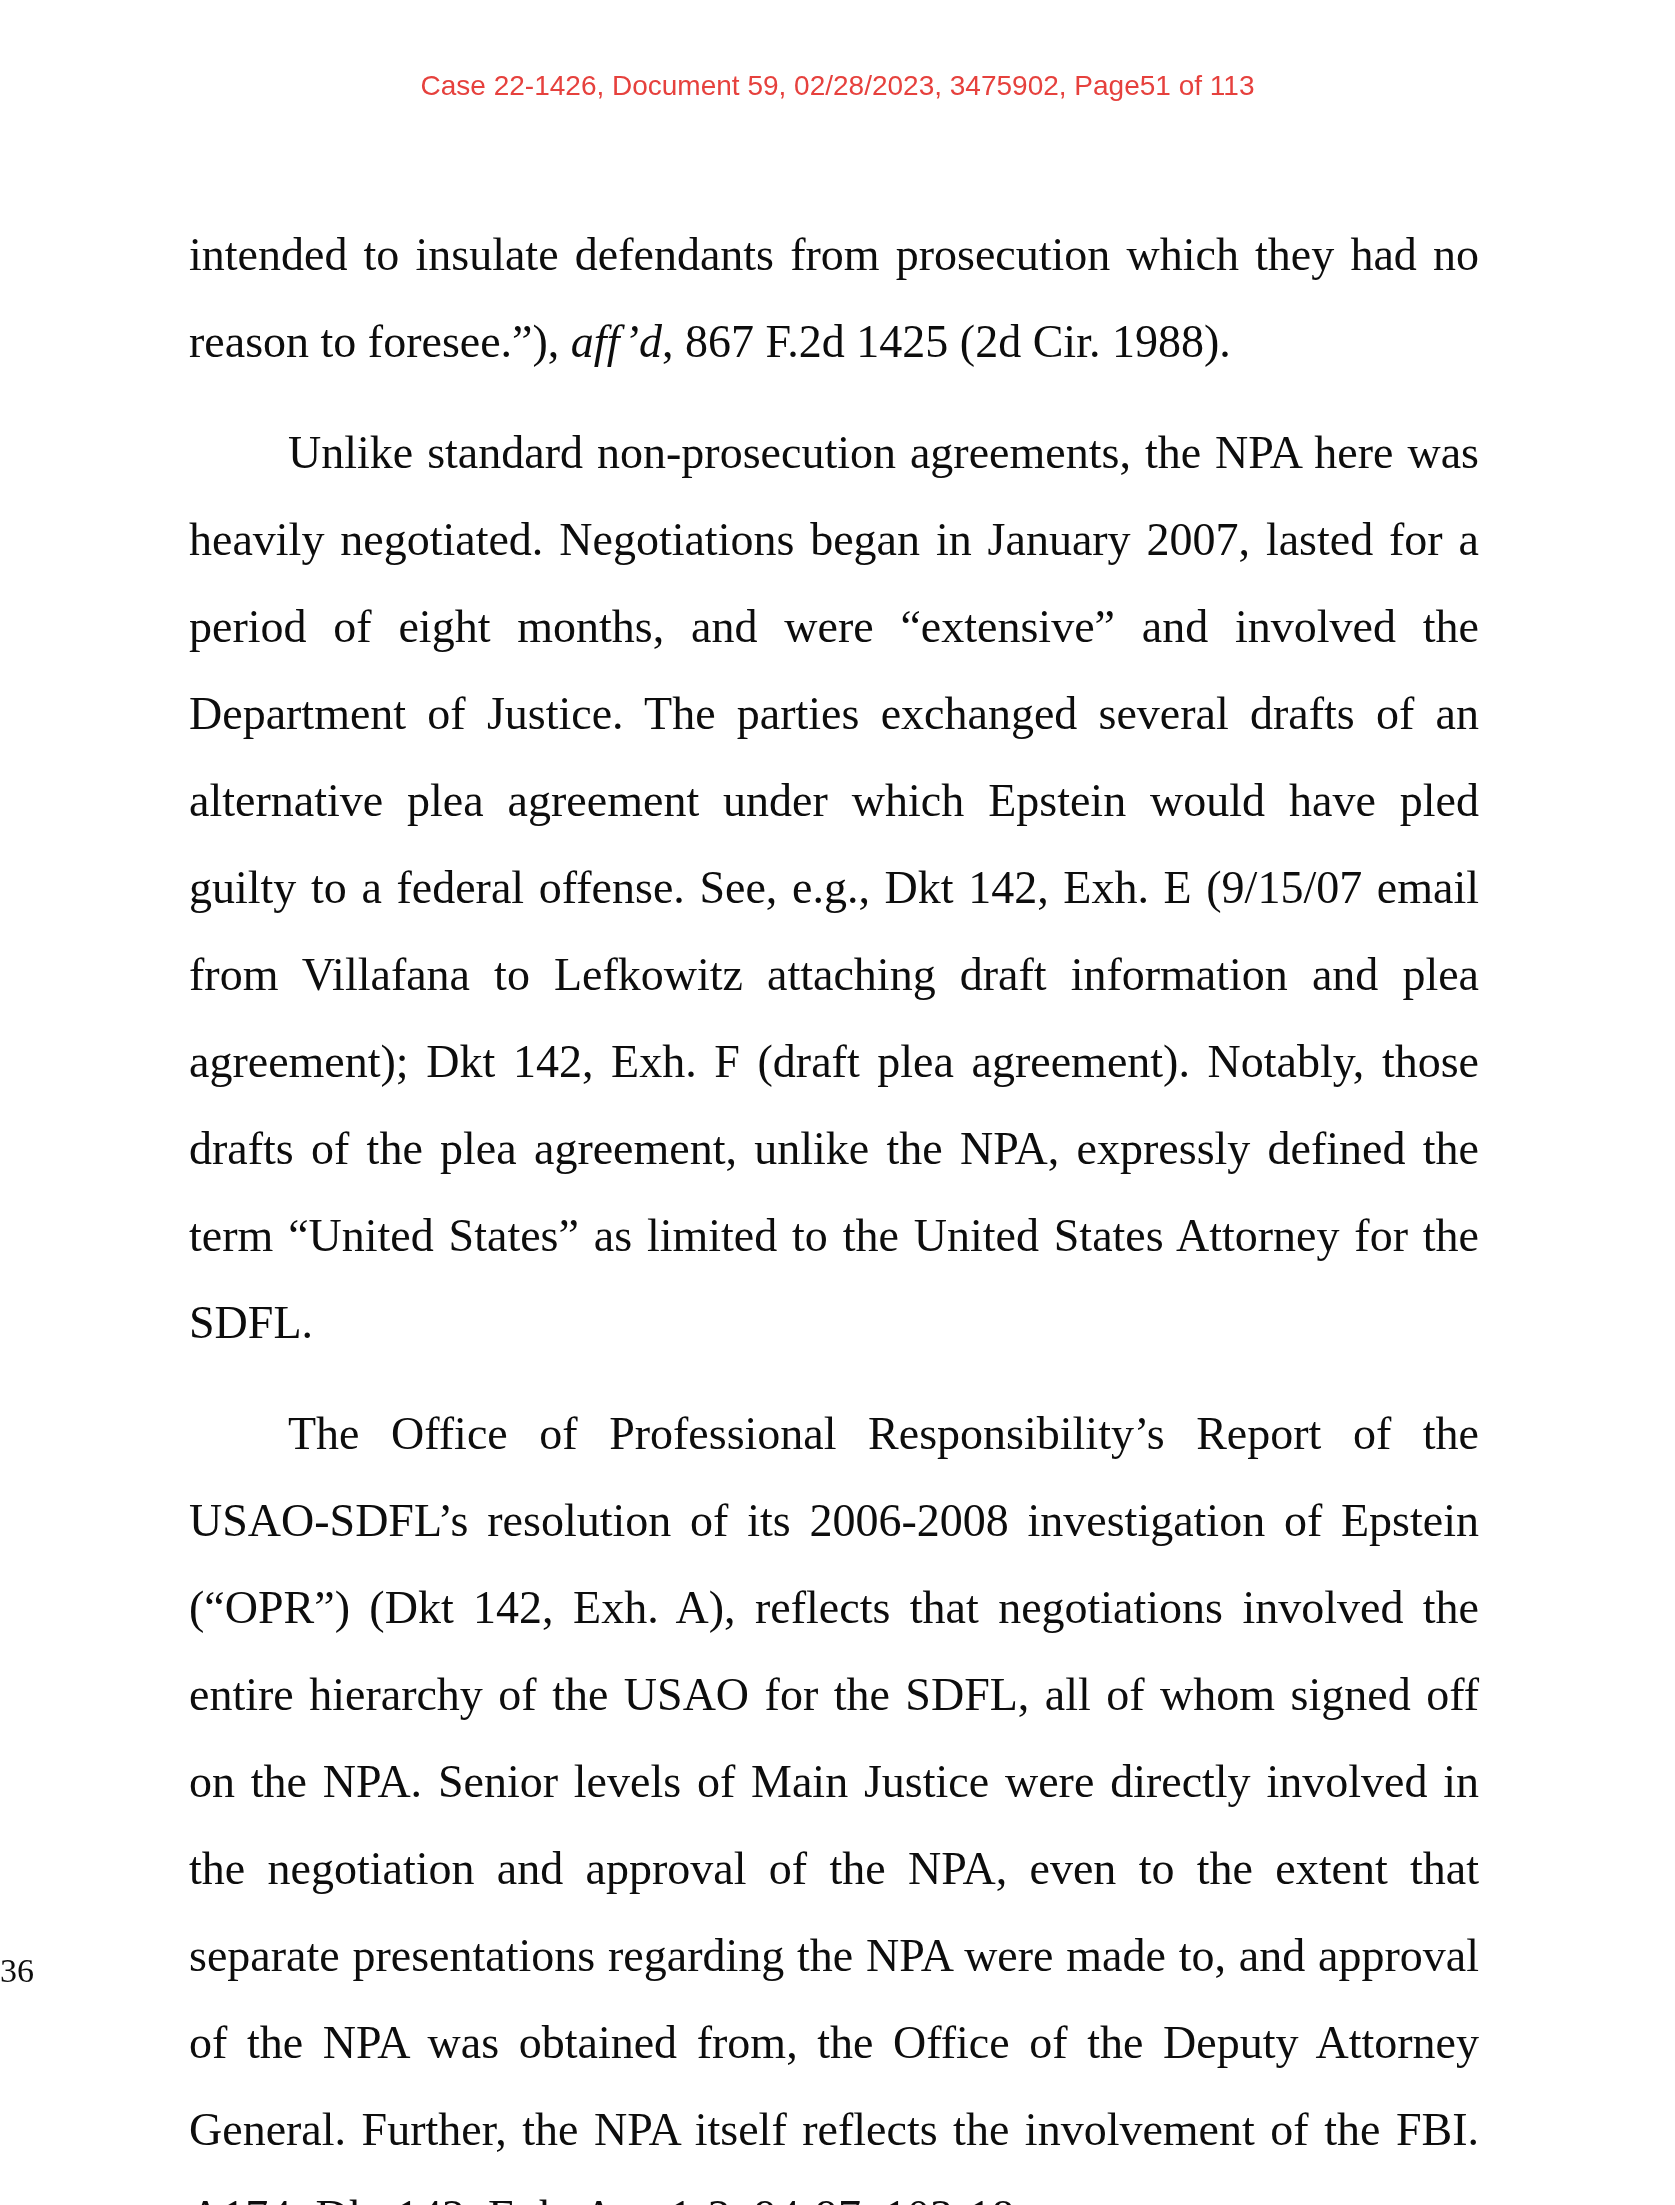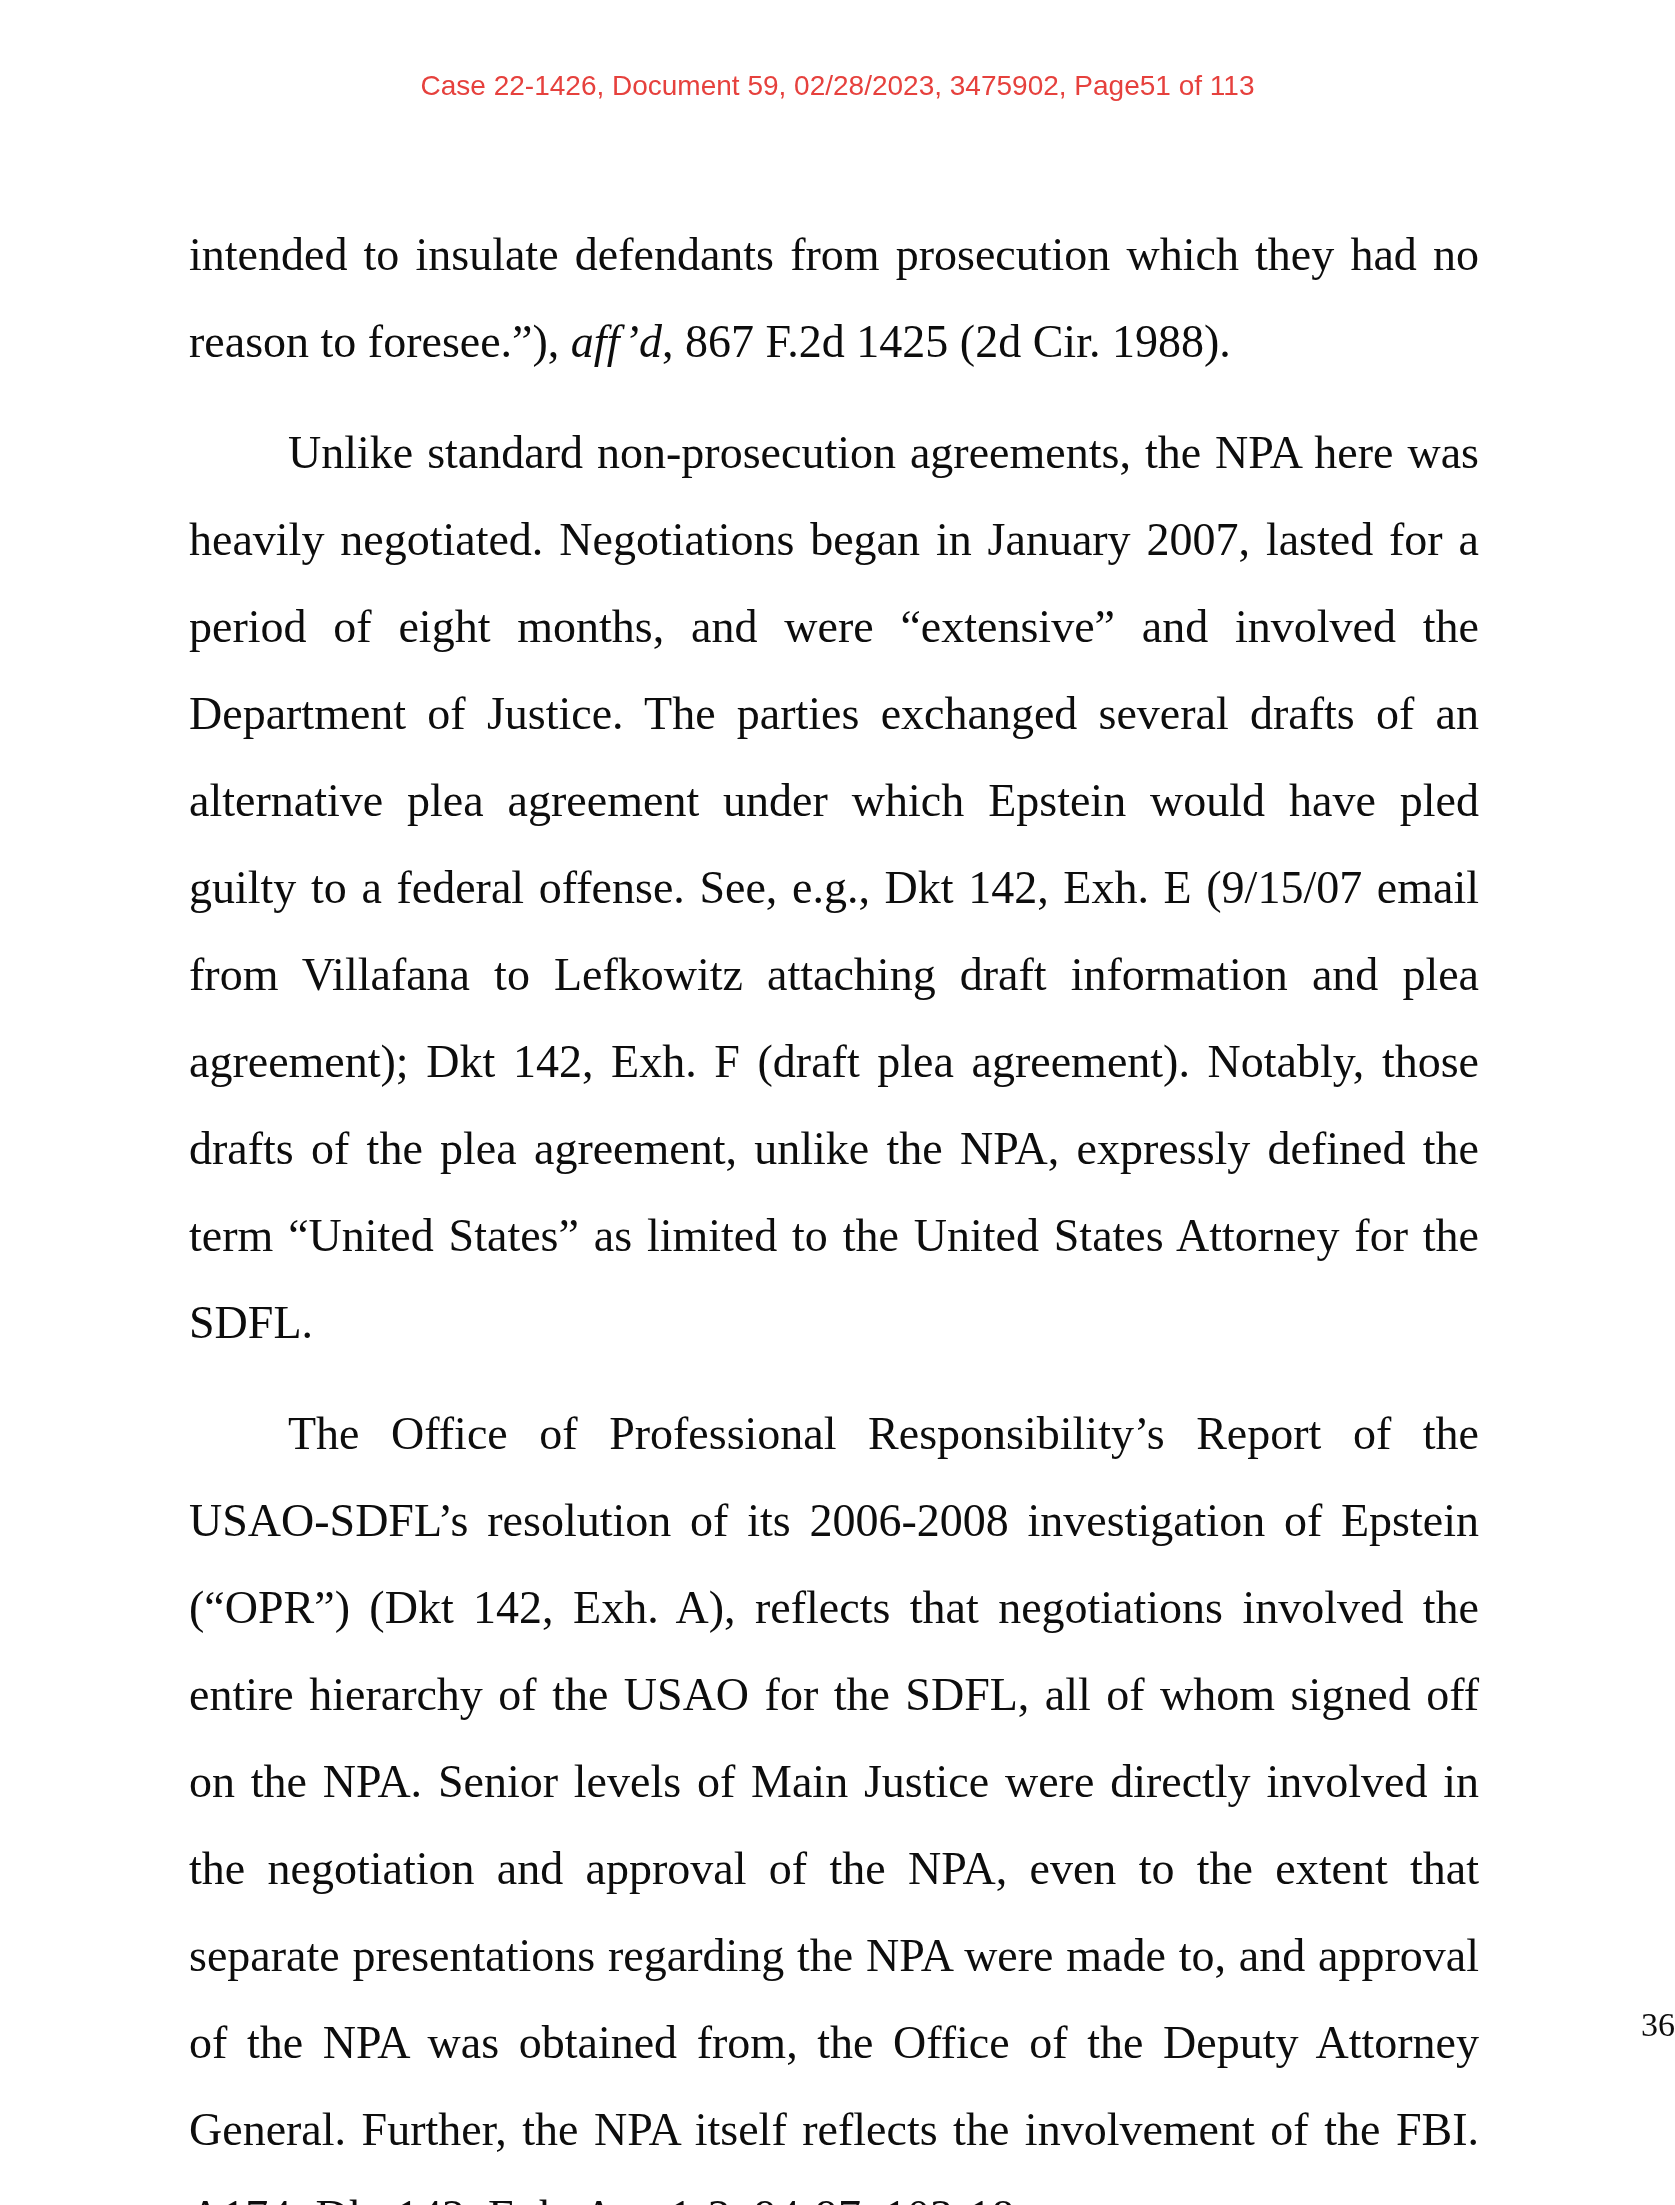--- a/index.html
+++ b/index.html
@@ -46,24 +46,24 @@
     margin-top: 24px;
   }
   .content p.indent {
     text-indent: 99px;
   }
   .content i {
     font-style: italic;
   }
   .pagenum {
     position: absolute;
-    top: 1970px;
+    top: 1916px;
     left: 0;
     width: 100%;
-    text-align: right;
+    text-align: left;
     font-family: "Liberation Serif", serif;
     font-size: 34px;
     line-height: 34px;
     color: #0d0d0d;
   }
   .bates {
     position: absolute;
     top: 2168px;
     right: 153px;
     font-family: Liberation Serif, serif;

